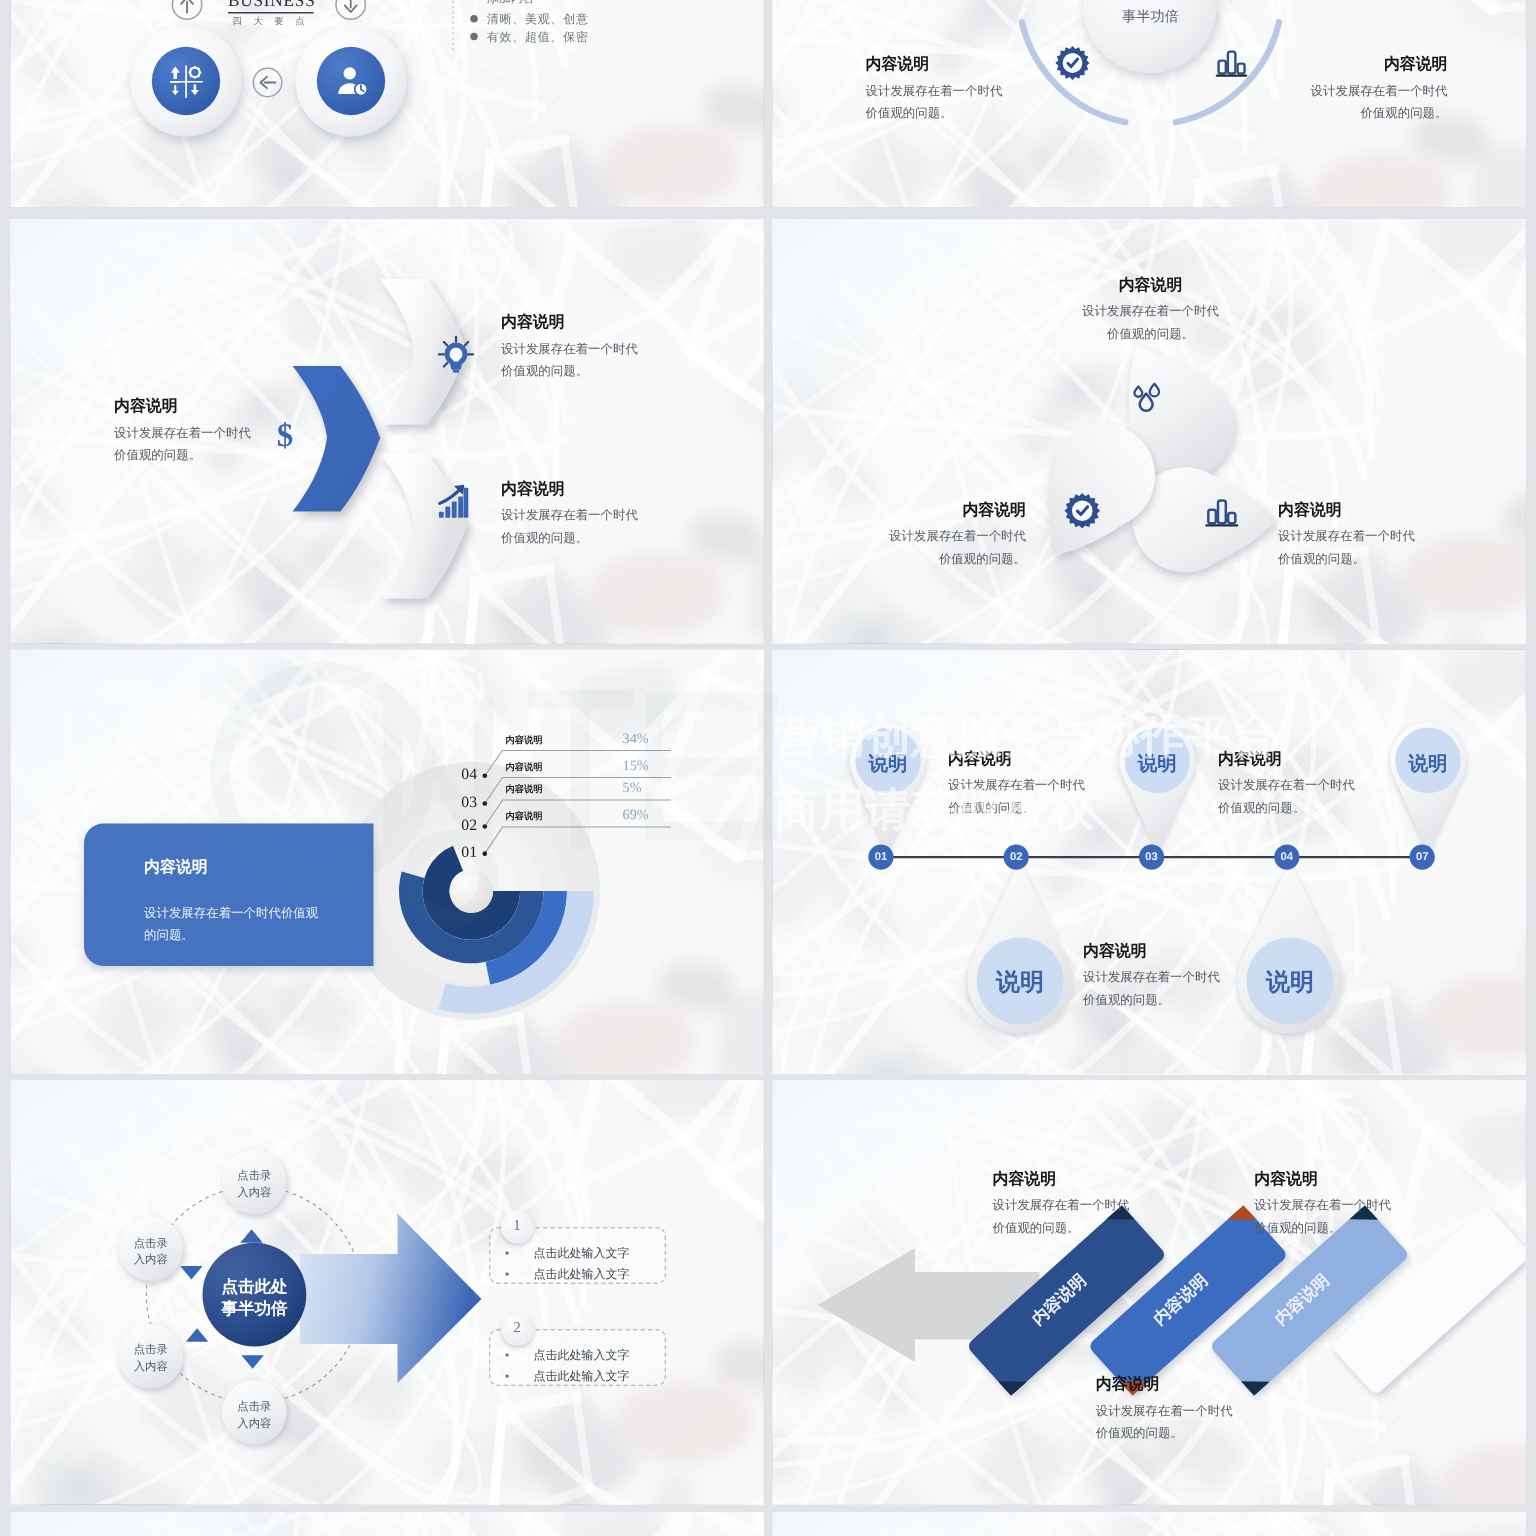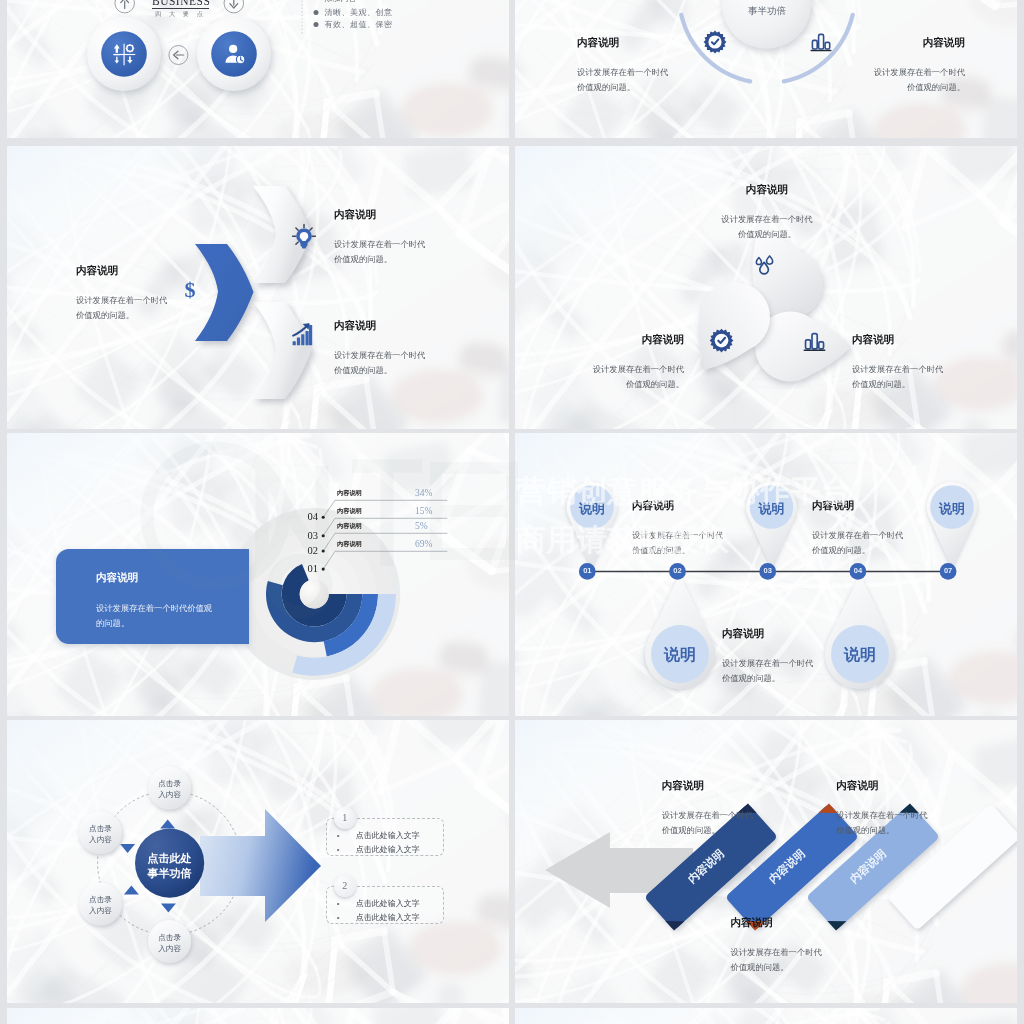--- a/index.html
+++ b/index.html
@@ -41,21 +41,21 @@
 
 #watermark{position:absolute;left:0;top:0;width:1024px;height:1024px;pointer-events:none;}
 #watermark svg{position:absolute;left:0;top:0;}
 .wm-line{position:absolute;font-weight:bold;color:#ffffff;opacity:.62;white-space:nowrap;
   font-size:30px;letter-spacing:.5px;text-shadow:0 0 1px rgba(255,255,255,.5);}
 .wm1{left:516px;top:471px;}
 .wm2{left:516px;top:520px;}
 .tb{position:absolute;}
 svg.ic{position:absolute;}
 .tb .t{font-size:10.6px;font-weight:bold;color:#15171a;letter-spacing:0px;white-space:nowrap;}
-.tb .d{font-size:8.3px;color:#54595f;line-height:1.85;margin-top:15px;letter-spacing:0px;white-space:nowrap;}
+.tb .d{font-size:8.3px;color:#54595f;line-height:1.85;margin-top:3px;letter-spacing:0px;white-space:nowrap;}
 .tb.c{text-align:center;}
 .tb.r{text-align:right;}
 </style>
 </head>
 <body>
 
 <svg width="0" height="0" style="position:absolute" aria-hidden="true">
     <defs>
       <linearGradient id="hz" x1="0" y1="0" x2=".95" y2=".85">
 <stop offset="0" stop-color="#eff5fb"></stop>

